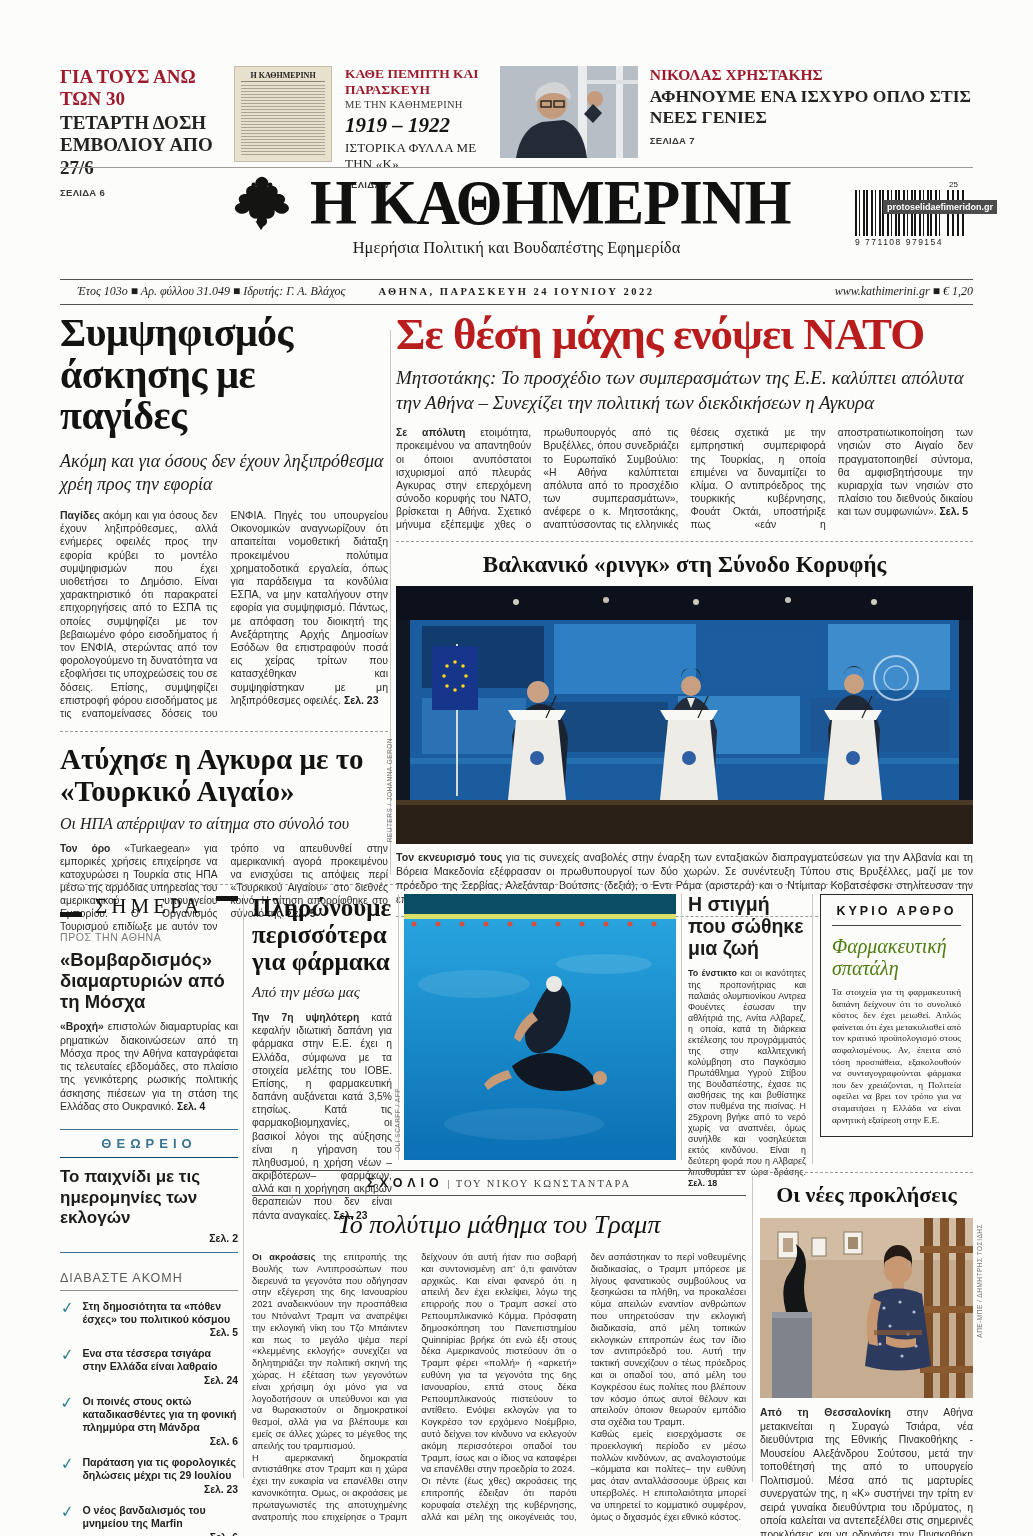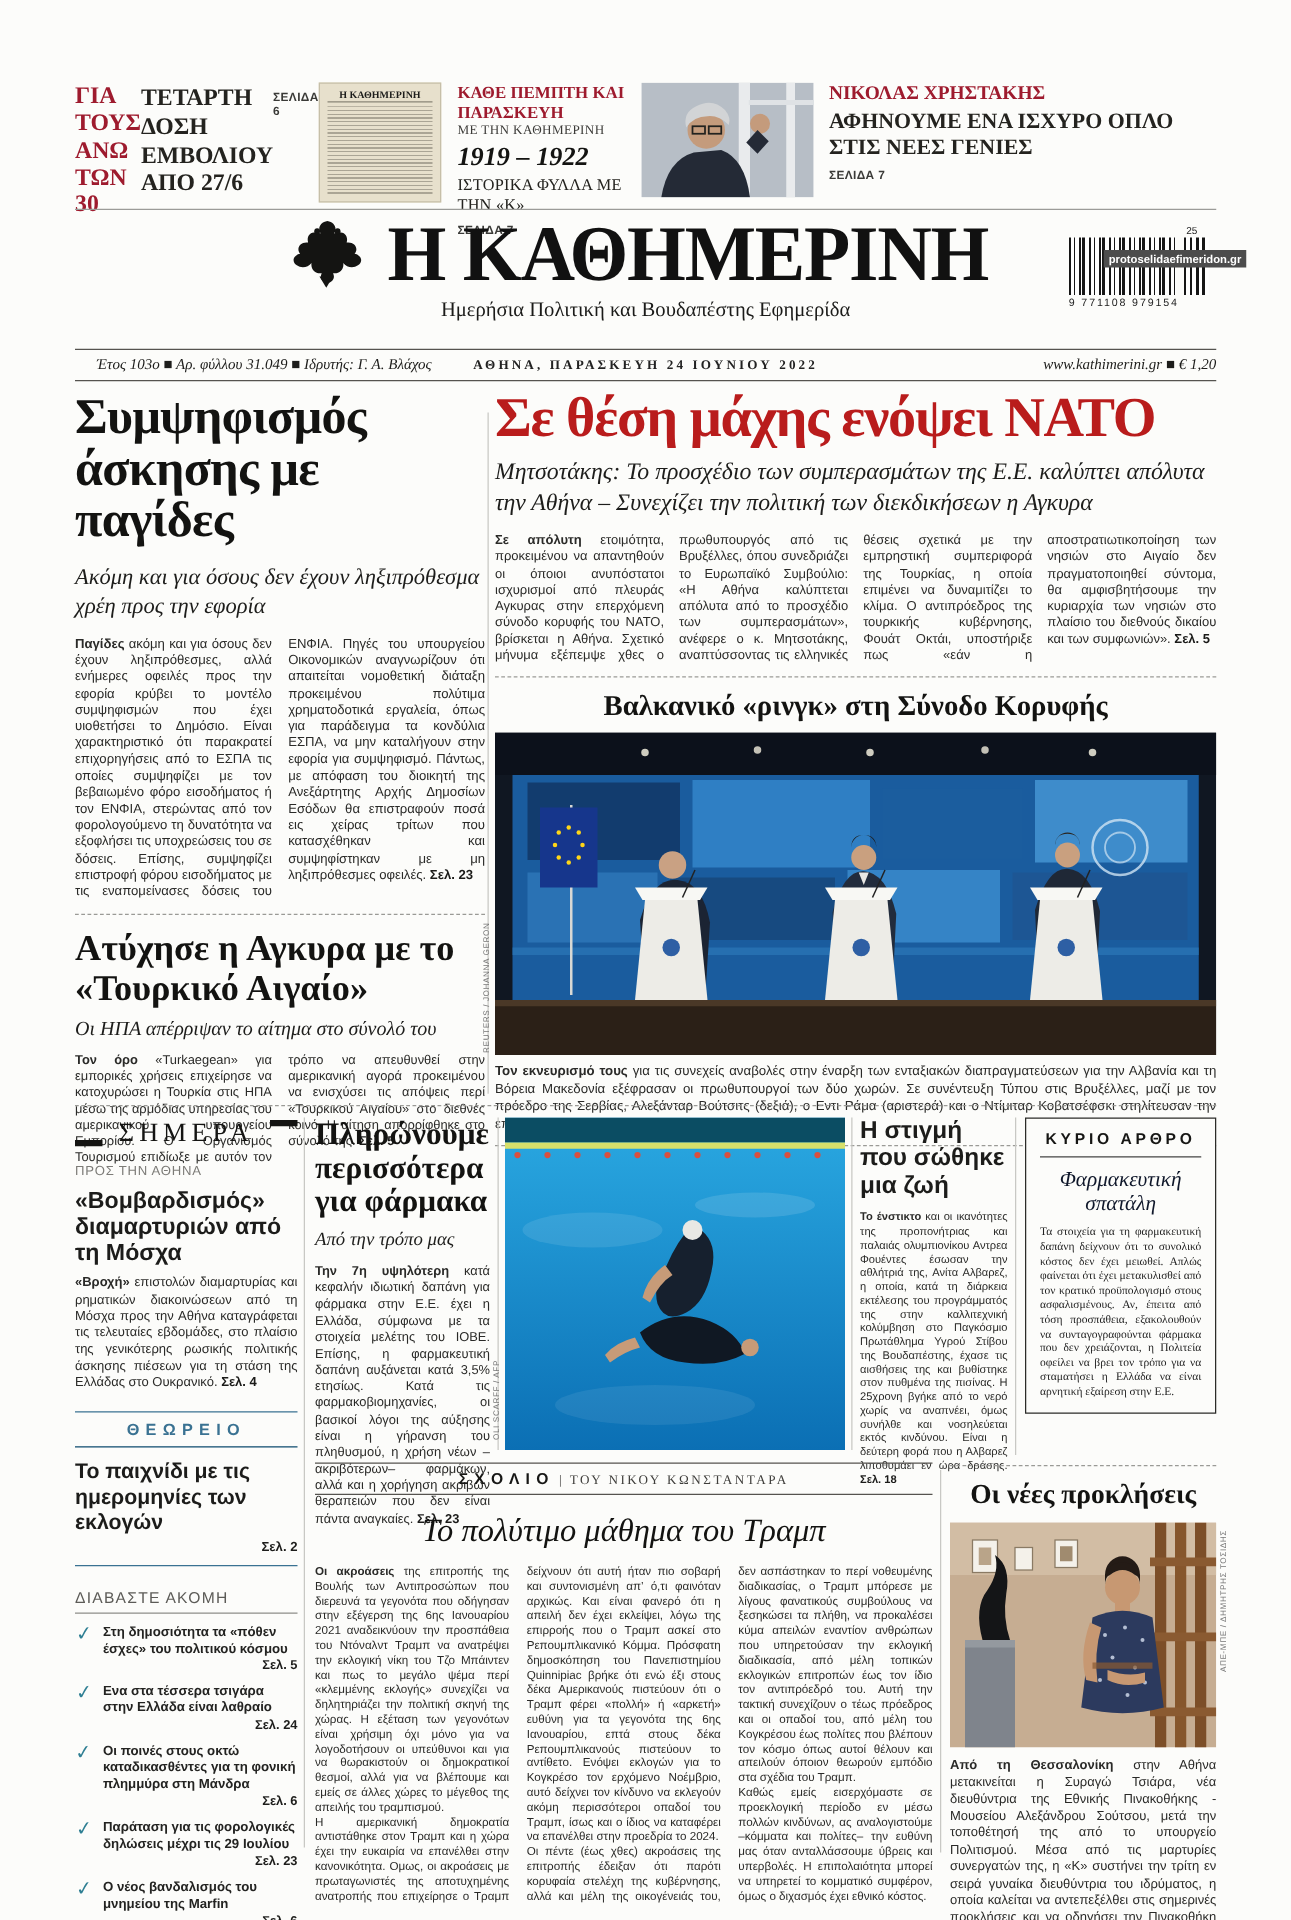--- a/index.html
+++ b/index.html
@@ -105,21 +105,21 @@
   .c2 .deck2{font-size:15px;margin-top:9px;}
   .c2 .smallbody{margin-top:10px;font-size:10.3px;}
 
   .swim{left:404px;top:894px;width:272px;height:266px;position:absolute;}
   .c3{left:688px;top:894px;width:118px;}
   .c3 h3{font-size:19.5px;line-height:1.12;margin:0 0 9px;color:#1c1c1a;}
   .c3 .smallbody{font-size:8.9px;line-height:1.24;}
 
   .c4{left:820px;top:894px;width:153px;border:1px solid #2b2b28;padding:9px 11px 10px;background:#fcfcfa;box-sizing:border-box;}
   .ka-head{text-align:center;font-weight:bold;font-size:12.5px;letter-spacing:3px;border-bottom:1px solid #444;padding-bottom:7px;color:#161614;}
-  .ka-title{text-align:center;font-style:italic;font-size:17px;line-height:1.1;margin:9px 0 8px;color:#0f172a;}
+  .ka-title{text-align:left;font-style:italic;font-size:20px;line-height:1.1;margin:9px 0 8px;color:#4d7c0f;}
   .ka-body{font-size:9.2px;line-height:1.26;color:#222;font-weight:500;}
 
   
   .sxolio{left:252px;top:1170px;width:494px;}
   .sx-rule{border-top:1px solid #55534f;}
   .sx-head{text-align:center;padding:5px 0;font-size:12.5px;}
   .sx-label{font-weight:bold;letter-spacing:5px;color:#171715;}
   .sx-by{color:#3f3e3b;letter-spacing:2px;font-size:10.5px;}
   .sx-title{text-align:center;font-style:italic;font-size:26px;margin:14px 0 12px;color:#131311;}
   .sx-body{column-count:3;column-gap:14px;font-size:9.3px;line-height:1.27;color:#2a2a28;}
@@ -131,21 +131,21 @@
   .gal-cap{margin-top:8px;font-size:10.4px;line-height:1.3;color:#2a2a28;}
 
   .pageref{font-weight:bold;color:#1b1b19;}
 </style>
 </head>
 <body>
 
 <div id="page">
 
   <div class="abs topstrip serif">
-    <div class="tz" style="width:218px;flex-direction:row;">
+    <div class="tz" style="width:218px;flex-direction:column;">
       <div class="t-kicker">ΓΙΑ ΤΟΥΣ ΑΝΩ ΤΩΝ 30</div>
       <div class="t-title">ΤΕΤΑΡΤΗ ΔΟΣΗ ΕΜΒΟΛΙΟΥ ΑΠΟ 27/6</div>
       <div class="t-page" style="font-family:'Liberation Sans',sans-serif;">ΣΕΛΙΔΑ 6</div>
     </div>
     <div class="vsep"></div>
     <div class="tz">
       <div class="thumb">
         <div class="tm">Η ΚΑΘΗΜΕΡΙΝΗ</div>
         <div class="tl"></div>
       </div>
@@ -355,21 +355,21 @@
           </div>
       </div>
 
     </div>
   </div>
 
   <div class="vrule" style="left:243px;top:894px;height:584px;"></div>
 
   <div class="abs c2">
     <h2 class="serif">Πληρώνουμε περισσότερα για φάρμακα</h2>
-    <div class="deck2 serif">Από την τρόπο μας</div>
+    <div class="deck2 serif">Από την μέσω μας</div>
     <div class="smallbody jus"><b>Την 7η υψηλότερη</b><span> κατά κεφαλήν ιδιωτική δαπάνη για φάρμακα στην Ε.Ε. έχει η Ελλάδα, σύμφωνα με τα στοιχεία μελέτης του ΙΟΒΕ. Επίσης, η φαρμακευτική δαπάνη αυξάνεται κατά 3,5% ετησίως. Κατά τις φαρμακοβιομηχανίες, οι βασικοί λόγοι της αύξησης είναι η γήρανση του πληθυσμού, η χρήση νέων –ακριβότερων– φαρμάκων, αλλά και η χορήγηση ακριβών θεραπειών που δεν είναι πάντα αναγκαίες.</span><b class="pageref"> Σελ. 23</b></div>
   </div>
 
   <div class="vrule" style="left:398px;top:894px;height:266px;"></div>
 
   <div class="swim">
     <svg width="272" height="266" viewBox="0 0 272 266">
       <defs>
         <linearGradient id="water" x1="0" y1="0" x2="0" y2="1">
           <stop offset="0" stop-color="#2aa9e2"></stop>

